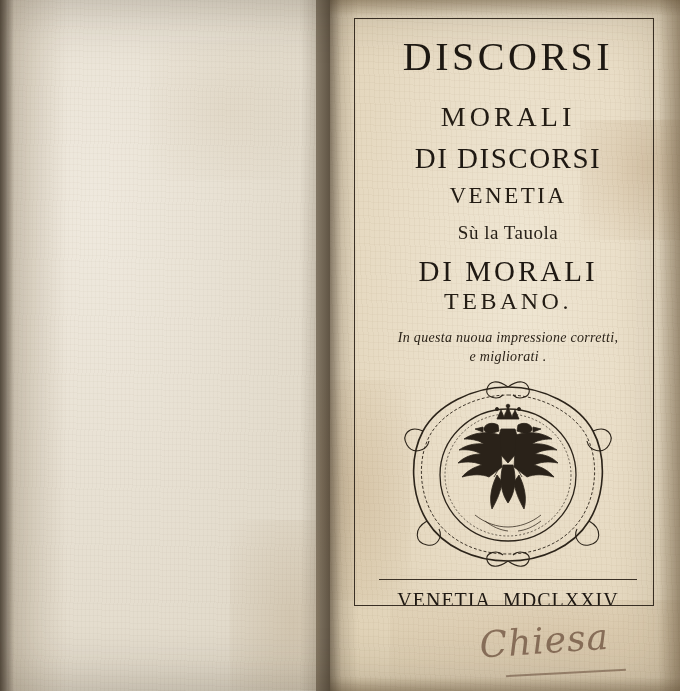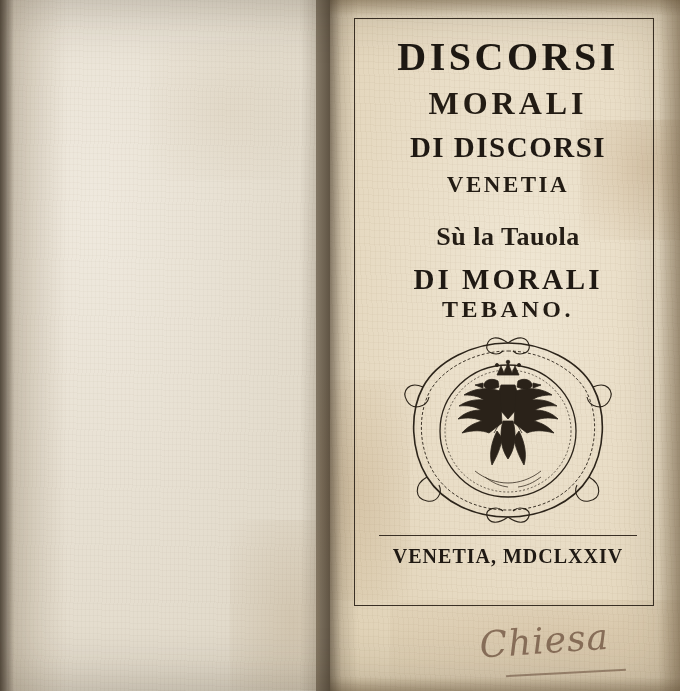--- a/index.html
+++ b/index.html
@@ -122,55 +122,54 @@
     left: 24px;
     top: 18px;
     width: 300px;
     height: 588px;
     border: 1.5px solid #3a3025;
     box-sizing: border-box;
     padding: 12px 10px 8px 18px;
     color: #241d14;
     text-align: center;
     overflow: hidden;
-    font-weight: bold;
   }
 
   .tl { display: block; white-space: nowrap; }
 
   .line-discorsi {
     font-family: "Liberation Serif", serif;
     font-size: 40px;
     letter-spacing: 3.5px;
     line-height: 1.0;
     margin-top: 6px;
     color: #1e1913;
   }
   .line-morali {
-    font-size: 32px;
+    font-size: 28px;
     letter-spacing: 4px;
-    margin-top: 8px;
+    margin-top: 24px;
     color: #231c14;
   }
   .line-diagostino {
     font-size: 29px;
     letter-spacing: 1.5px;
     margin-top: 9px;
     color: #1f1913;
   }
   .line-mascardi {
     font-size: 23px;
     letter-spacing: 2.5px;
     margin-top: 8px;
     color: #231c14;
   }
   .line-sulatauola {
-    font-size: 26px;
+    font-size: 19px;
     letter-spacing: 0.5px;
-    margin-top: 24px;
+    margin-top: 13px;
     color: #241d15;
   }
   .line-dicebete {
     font-size: 29px;
     letter-spacing: 3px;
     margin-top: 11px;
     color: #1f1913;
   }
   .line-tebano {
     font-size: 24px;
@@ -276,20 +275,24 @@
       <span class="tl line-diagostino">DI DISCORSI</span>
 
       <span class="tl line-mascardi">VENETIA</span>
 
       <span class="tl line-sulatauola">Sù la Tauola</span>
 
       <span class="tl line-dicebete">DI MORALI</span>
 
       <span class="tl line-tebano">TEBANO.</span>
 
+      <div class="note">
+        <span class="tl">In questa nuoua impressione corretti,</span>
+        <span class="tl">e migliorati .</span>
+      </div>
 
       <div id="device">
         <svg viewBox="0 0 230 190" width="230" height="190" aria-hidden="true">
           <g stroke="#2c241a" fill="none" stroke-width="1.1">
 
             <path d="M115 8 C 150 8 186 26 200 52 C 214 78 212 116 196 142 C 180 168 148 182 115 182
                      C 82 182 50 168 34 142 C 18 116 16 78 30 52 C 44 26 80 8 115 8 Z" stroke-width="1.6"></path>
             <path d="M115 16 C 147 16 180 33 193 56 C 206 80 204 114 189 138 C 174 162 146 175 115 175
                      C 84 175 56 162 41 138 C 26 114 24 80 37 56 C 50 33 83 16 115 16 Z" stroke-width="0.9" stroke-dasharray="3 2"></path>
 

